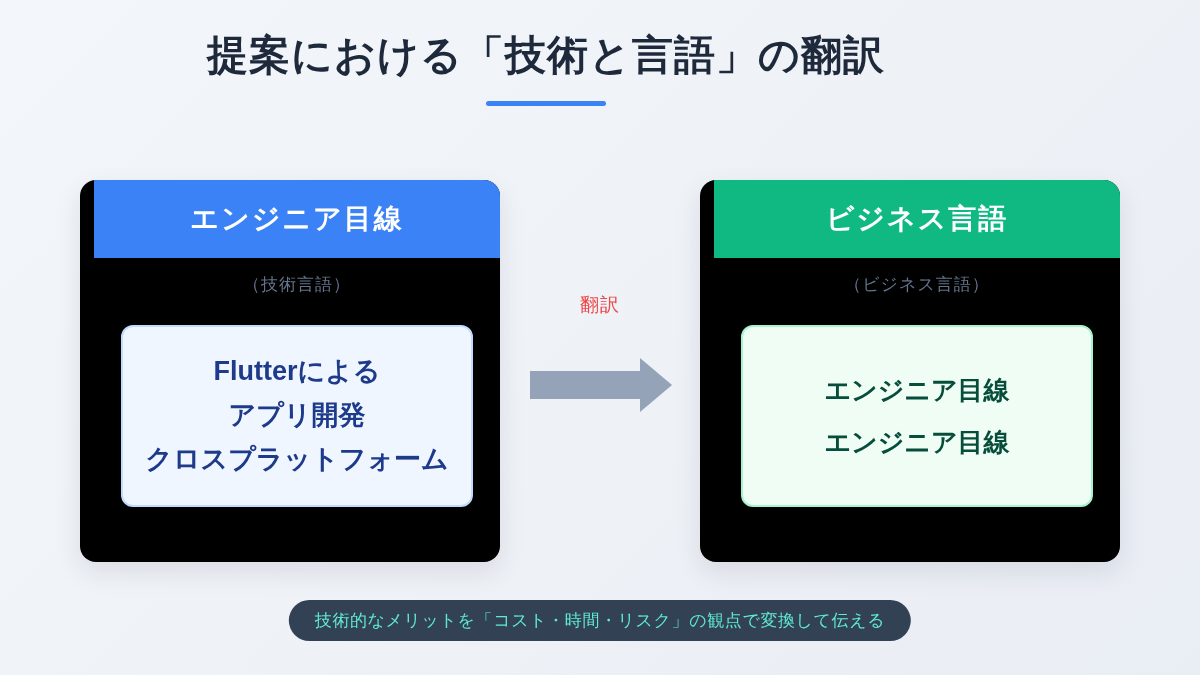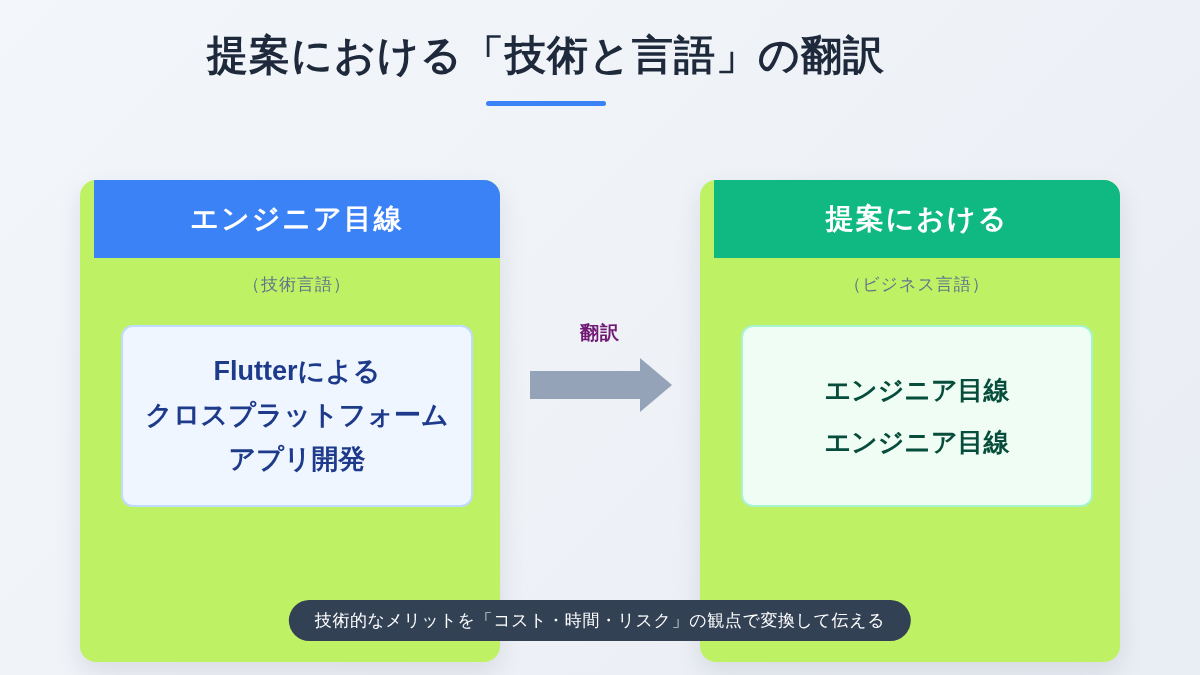--- a/index.html
+++ b/index.html
@@ -46,22 +46,22 @@
     border-radius: 3px;
     background: #3b82f6;
     margin: 20px auto 0 auto;
   }
 
   
   .card {
     position: absolute;
     top: 180px;
     width: 420px;
-    height: 482px;
-    background: #bef264;
+    height: 382px;
+    background: #000000;
     border-radius: 16px;
     box-shadow: 0 10px 26px rgba(30, 41, 59, 0.10);
     overflow: hidden;
     display: flex;
     flex-direction: column;
     padding-left: 14px;
   }
 
   .card-left  { left: 80px; }
   .card-right { left: 700px; }
@@ -126,42 +126,41 @@
     left: 520px;
     top: 292px;
     width: 160px;
     height: 120px;
   }
 
   .arrow-label {
     text-align: center;
     width: 160px;
     font-size: 19px;
-    font-weight: bold;
-    color: #701a75;
+    font-weight: normal;
+    color: #ef4444;
     letter-spacing: 1px;
-    margin-top: 28px;
   }
 
   .arrow-shape {
     position: absolute;
     left: 10px;
     top: 66px;
     width: 142px;
     height: 54px;
   }
 
   
   .footer-pill {
     position: absolute;
     left: 50%;
     transform: translateX(-50%);
     top: 600px;
     background: #334155;
-    color: #ffffff;
+    color: #5eead4;
     border-radius: 22px;
     padding: 9px 26px;
     font-size: 17px;
     letter-spacing: 0.6px;
     white-space: nowrap;
   }
 </style>
 </head>
 <body>
 
@@ -171,35 +170,35 @@
     <div class="slide-title">提案における「技術と言語」の翻訳</div>
     <div class="title-accent"></div>
   </div>
 
   <div class="card card-left">
     <div class="card-header blue">エンジニア目線</div>
     <div class="card-subtitle">（技術言語）</div>
     <div class="inner-box blue">
       <div>
         <div class="line-wrap">Flutterによる</div>
+        <div class="line-wrap">アプリ開発</div>
         <div class="line-wrap">クロスプラットフォーム</div>
-        <div class="line-wrap">アプリ開発</div>
       </div>
     </div>
   </div>
 
   <div class="arrow-group">
     <div class="arrow-label">翻訳</div>
     <svg class="arrow-shape" viewBox="0 0 142 54">
       <polygon points="0,13 110,13 110,0 142,27 110,54 110,41 0,41" fill="#94a3b8"></polygon>
     </svg>
   </div>
 
   <div class="card card-right">
-    <div class="card-header green">提案における</div>
+    <div class="card-header green">ビジネス言語</div>
     <div class="card-subtitle">（ビジネス言語）</div>
     <div class="inner-box green">
       <div>
         <div class="line-wrap">エンジニア目線</div>
         <div class="line-wrap">エンジニア目線</div>
       </div>
     </div>
   </div>
 
   <div class="footer-pill">技術的なメリットを「コスト・時間・リスク」の観点で変換して伝える</div>

